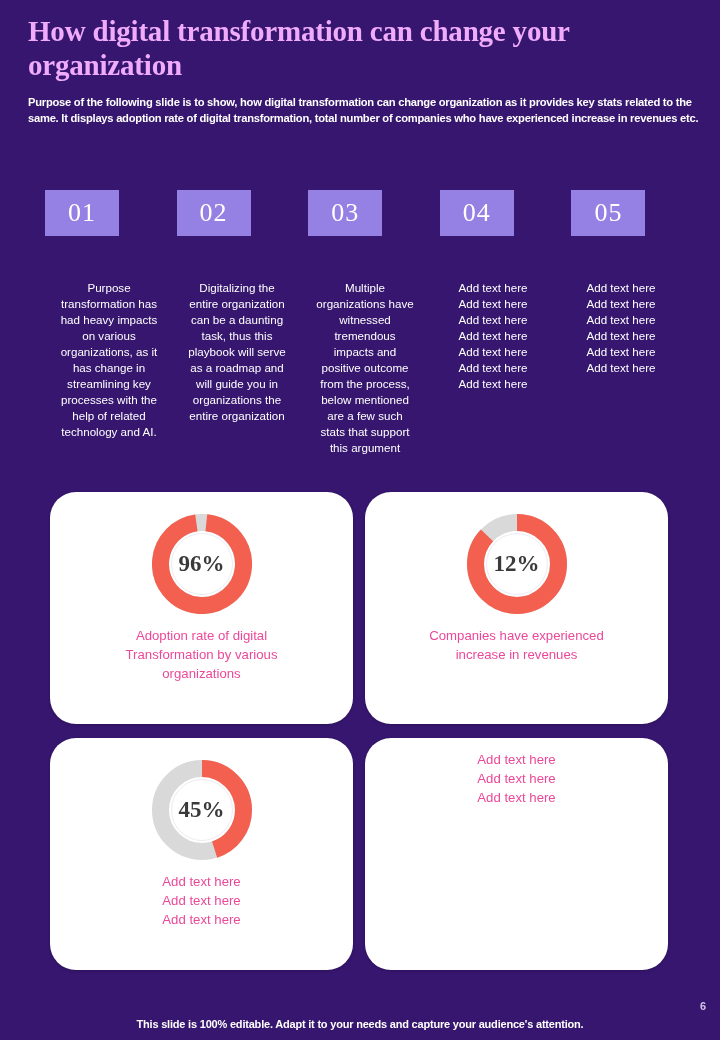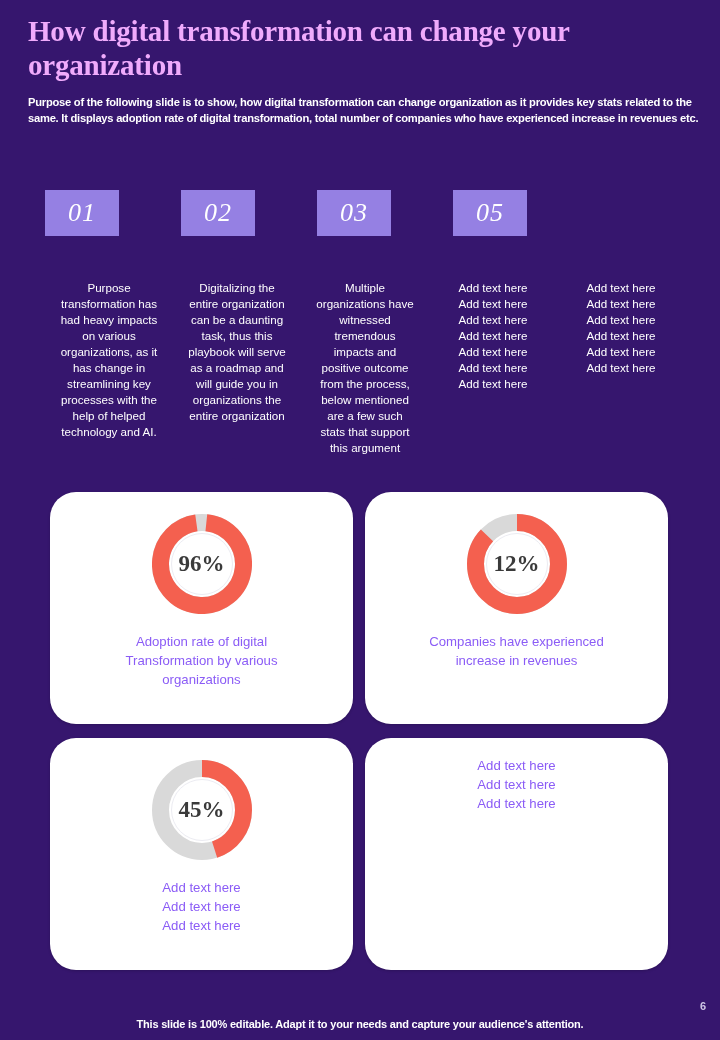--- a/index.html
+++ b/index.html
@@ -33,22 +33,21 @@
     font-weight:bold;
     letter-spacing:-0.25px;
   }
 
   
   .steps {
     position:absolute;
     left:45px; top:190px;
     width:640px;
     display:flex;
-    gap:8px;
-    font-style:italic;
+    gap:18px;
   }
   .step-col { width:128px; display:flex; flex-direction:column; align-items:flex-start; }
   .step-badge {
     width:74px; height:46px;
     background:#9580E3;
     display:flex; align-items:center; justify-content:center;
     font-family:"Liberation Serif", serif;
     font-size:26px;
     color:#FFFFFF;
     letter-spacing:1px;
@@ -95,26 +94,26 @@
   .donut-label {
     position:absolute;
     left:0; top:0; right:0; bottom:0;
     display:flex; align-items:center; justify-content:center;
     font-family:"Liberation Serif", serif;
     font-weight:bold;
     font-size:23px;
     color:#3A3A3A;
   }
   .card-caption {
-    margin-top:18px;
+    margin-top:12px;
     width:260px;
     text-align:center;
     font-size:13.2px;
     line-height:19px;
-    color:#8b5cf6;
+    color:#ec4899;
   }
   .card-caption .line { display:block; }
 
   
   .footer-note {
     position:absolute;
     left:0; top:1018px;
     width:720px;
     text-align:center;
     font-size:11px;
@@ -138,37 +137,40 @@
 
 <div class="steps">
   <div class="step-col">
     <div class="step-badge">01</div>
   </div>
   <div class="step-col">
     <div class="step-badge">02</div>
   </div>
   <div class="step-col">
     <div class="step-badge">03</div>
+  </div>
+  <div class="step-col">
+    <div class="step-badge">04</div>
   </div>
   <div class="step-col">
     <div class="step-badge">05</div>
   </div>
 </div>
 
 <div class="step-bodies">
   <div class="step-body">
       <span class="line">Purpose</span>
       <span class="line">transformation has</span>
       <span class="line">had heavy impacts</span>
       <span class="line">on various</span>
       <span class="line">organizations, as it</span>
       <span class="line">has change in</span>
       <span class="line">streamlining key</span>
       <span class="line">processes  with the</span>
-      <span class="line">help of helped</span>
+      <span class="line">help of related</span>
       <span class="line">technology and AI.</span>
     </div>
   <div class="step-body">
       <span class="line">Digitalizing the</span>
       <span class="line">entire organization</span>
       <span class="line">can be a daunting</span>
       <span class="line">task, thus this</span>
       <span class="line">playbook will serve</span>
       <span class="line">as a roadmap and</span>
       <span class="line">will guide you in</span>

